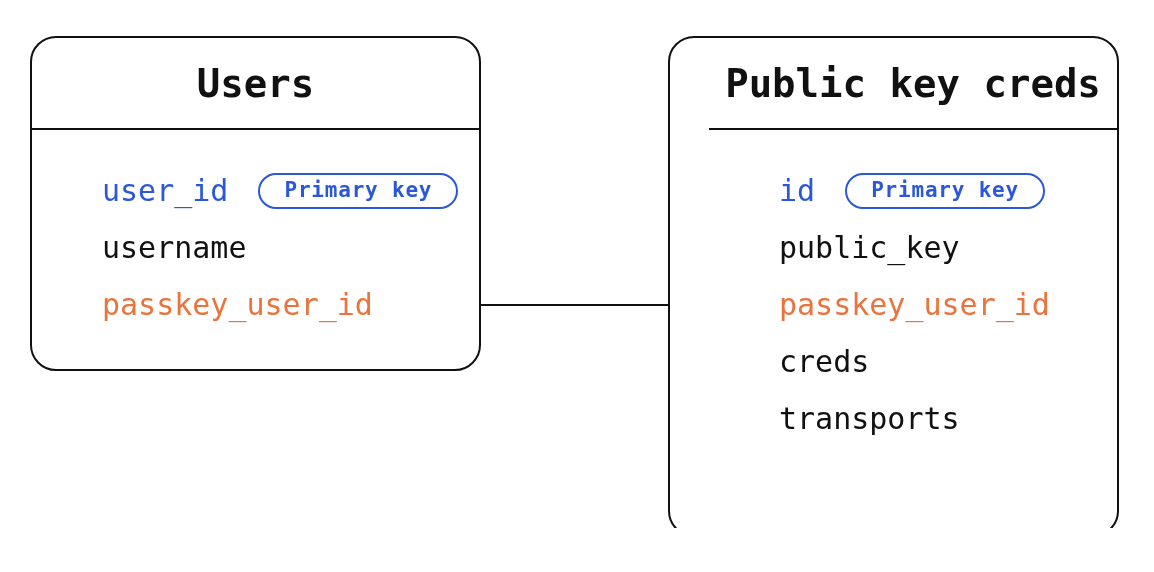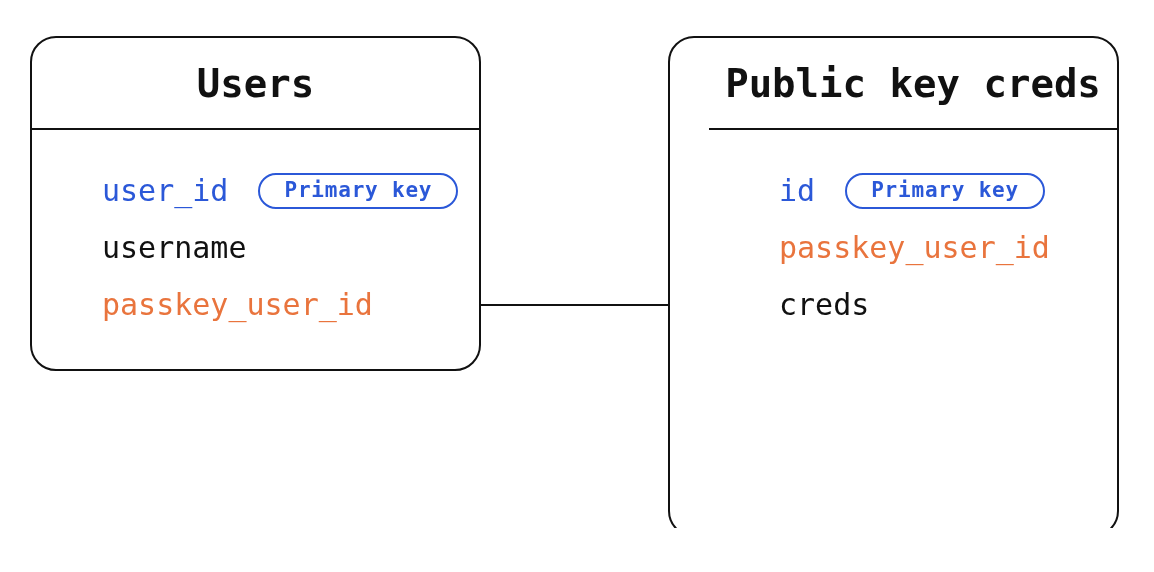--- a/index.html
+++ b/index.html
@@ -100,21 +100,27 @@
   <div class="table-card" id="pkc-table">
     <div class="table-header">
       <span class="table-title">Public key creds</span>
     </div>
     <div class="table-body">
         <div class="field-row">
           <span class="field-name fc-blue">id</span>
           <span class="badge">Primary key</span>
         </div>
         <div class="field-row">
+          <span class="field-name fc-black">public_key</span>
+        </div>
+        <div class="field-row">
           <span class="field-name fc-orange">passkey_user_id</span>
         </div>
         <div class="field-row">
           <span class="field-name fc-black">creds</span>
+        </div>
+        <div class="field-row">
+          <span class="field-name fc-black">transports</span>
         </div>
       </div>
   </div>
 
 </div>
 
 </body></html>

